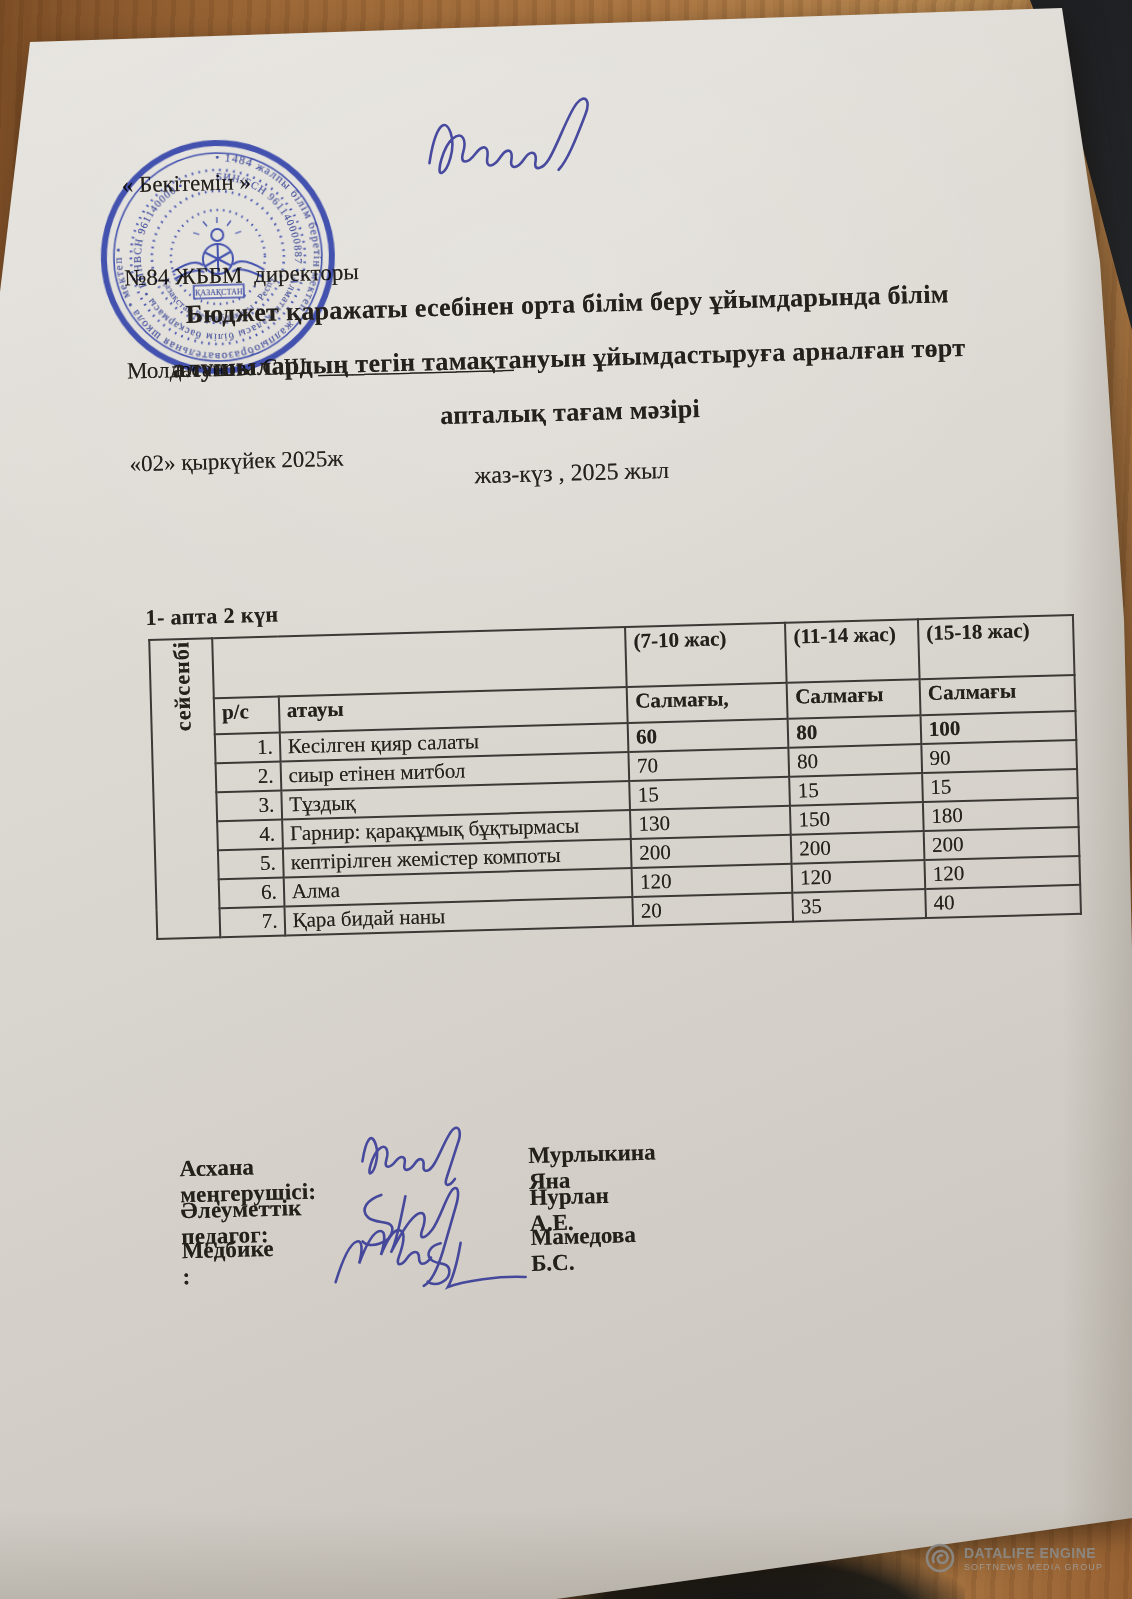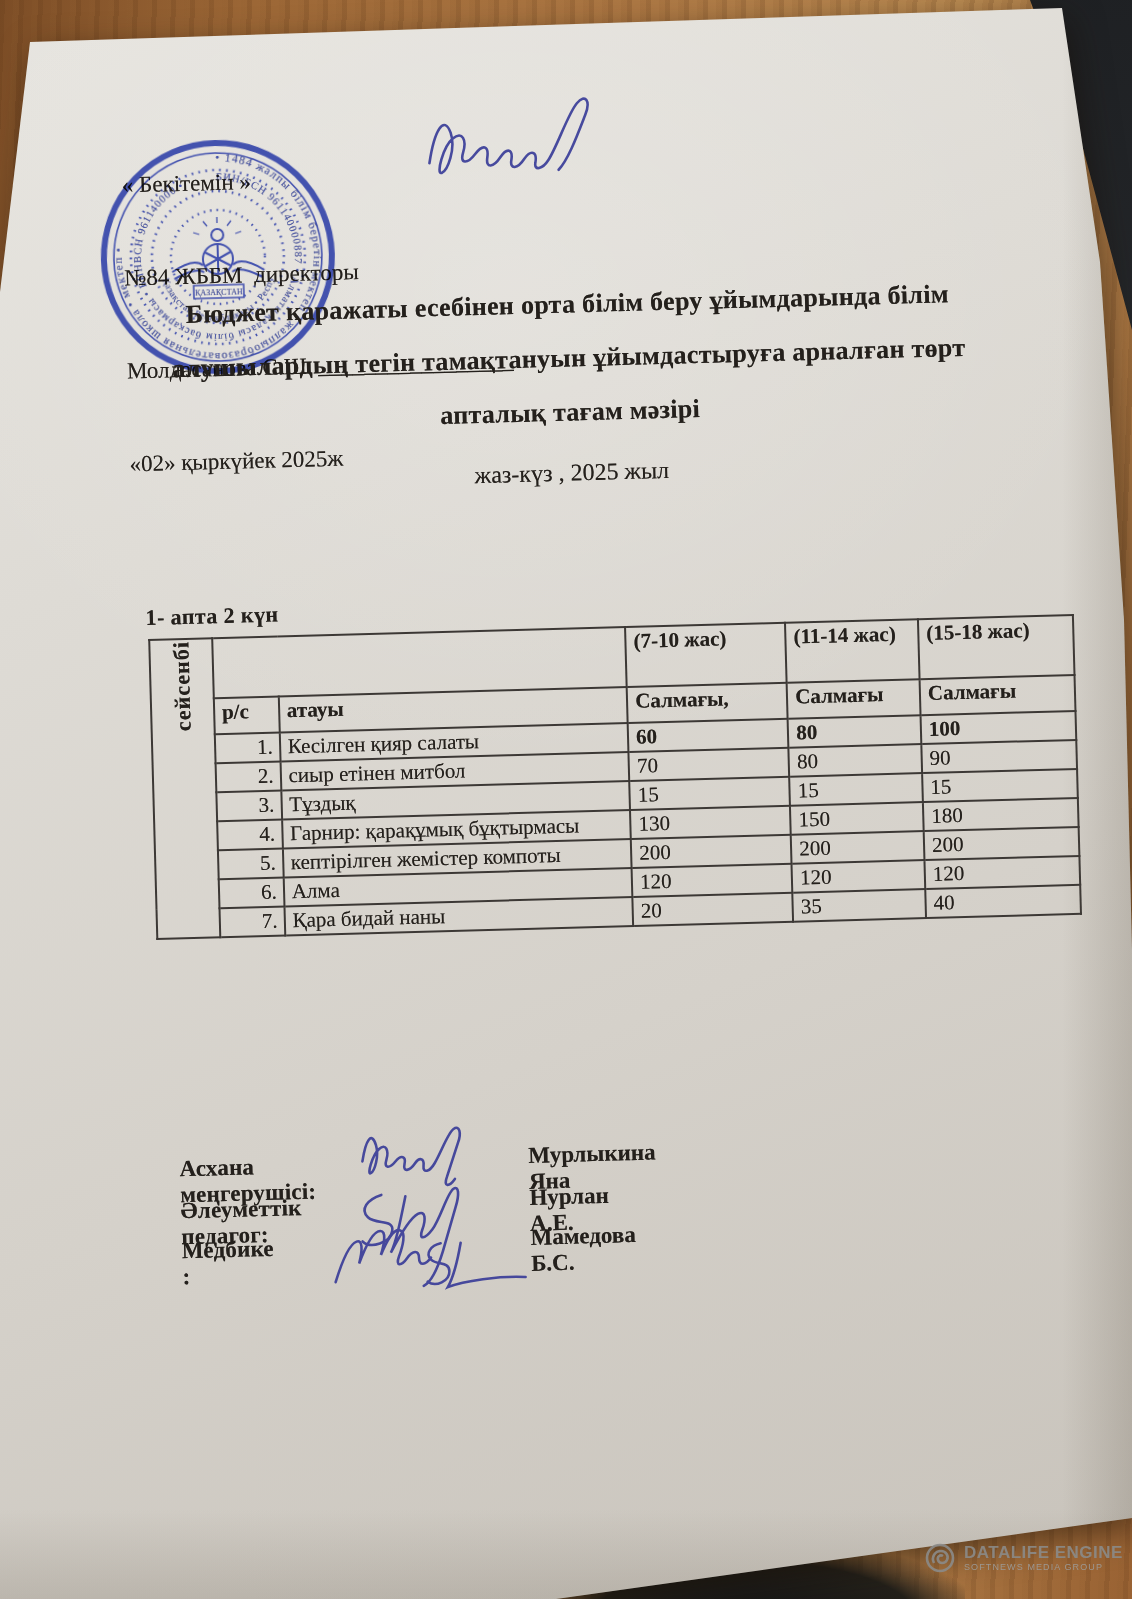--- a/index.html
+++ b/index.html
@@ -59,21 +59,21 @@
   .signers{left:0;top:0;}
   .signer-label{font-size:23px;font-weight:bold;letter-spacing:.2px;}
   .signer-name{font-size:23px;font-weight:bold;}
   .stamp{left:60px;top:98px;opacity:.88;mix-blend-mode:multiply;filter:blur(.3px);}
   .ink{position:absolute;left:0;top:0;pointer-events:none;}
   
   .watermark{
     position:absolute;left:924px;top:1542px;display:flex;align-items:center;gap:8px;
     font-family:"Liberation Sans","DejaVu Sans",sans-serif;opacity:.9;
   }
-  .wm-title{font-size:17px;font-weight:bold;color:#8b8b89;letter-spacing:.5px;line-height:18px;}
+  .wm-title{font-size:14px;font-weight:bold;color:#8b8b89;letter-spacing:.5px;line-height:18px;}
   .wm-sub{font-size:9px;color:#9d9d9b;letter-spacing:1.1px;line-height:11px;}
 </style>
 </head>
 <body>
 
 <div class="stage">
 
   <div class="dark-corner"></div>
   <div class="dark-blob"></div>
 

